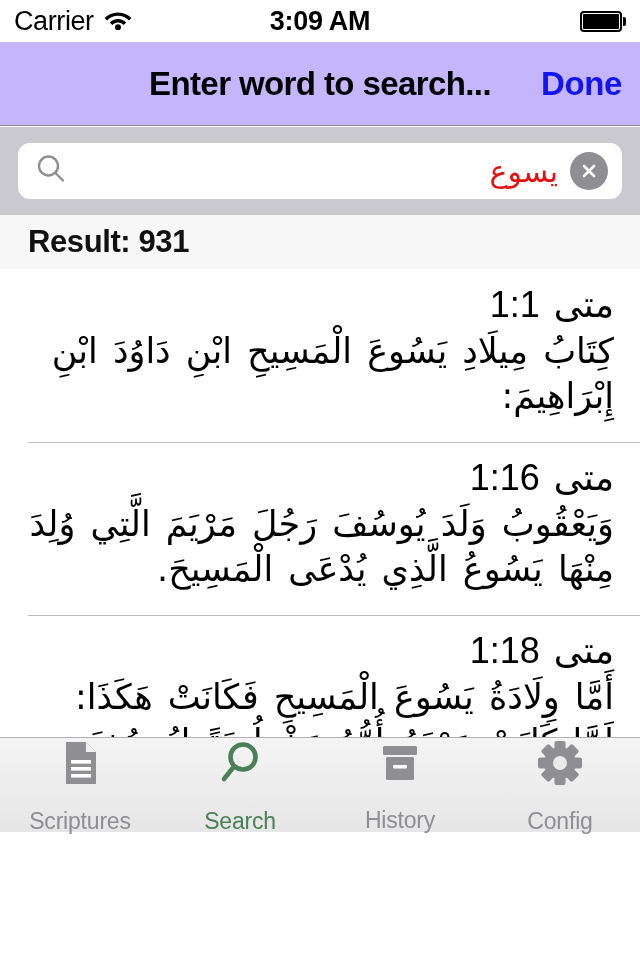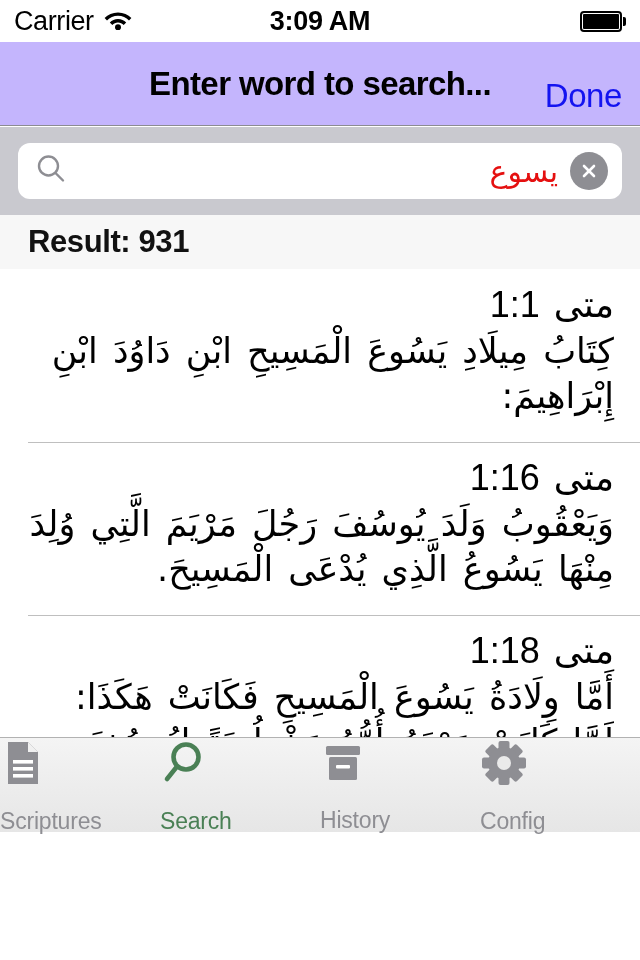--- a/index.html
+++ b/index.html
@@ -42,21 +42,21 @@
   .navbar{
     position:absolute; left:0; top:42px; width:640px; height:84px;
     background:#c4b5fd; border-bottom:1px solid #8c8c91;
     display:flex; align-items:center; justify-content:center;
   }
   .nav-title{
     font-size:33px; font-weight:bold; color:#000; letter-spacing:-0.6px;
   }
   .nav-done{
     position:absolute; right:18px; top:50%; transform:translateY(-50%);
-    font-size:33px; font-weight:normal; color:#1414f0; letter-spacing:-0.4px;margin-top:12px;
+    font-size:33px; font-weight:bold; color:#1414f0; letter-spacing:-0.4px;
   }
 
   
   .searchbar-wrap{
     position:absolute; left:0; top:127px; width:640px; height:88px;
     background:#c9c9cf;
     display:flex; align-items:center; padding:0 18px;
   }
   .searchfield{
     position:relative; flex:1; height:56px; background:#ffffff;
@@ -110,21 +110,21 @@
 
   
   .tabbar{
     position:absolute; left:0; bottom:0; width:640px; height:95px;
     background:linear-gradient(to bottom,#f4f4f4 0%,#e6e6e6 100%);
     border-top:1px solid #b2b2b2;
     display:flex;
   }
   .tab{
     flex:1; display:flex; flex-direction:column;
-    align-items:flex-start; justify-content:center; gap:21px;
+    align-items:center; justify-content:center; gap:21px;
     padding-top:4px;
   }
   .tab-icon{ height:48px; display:flex; align-items:center; justify-content:center; }
   .tab-label{ font-size:23px; color:#8e8e93; letter-spacing:-0.2px; }
   .tab.active .tab-label{ color:#4a8055; }
 </style>
 </head>
 <body>
 
 <div id="app">

